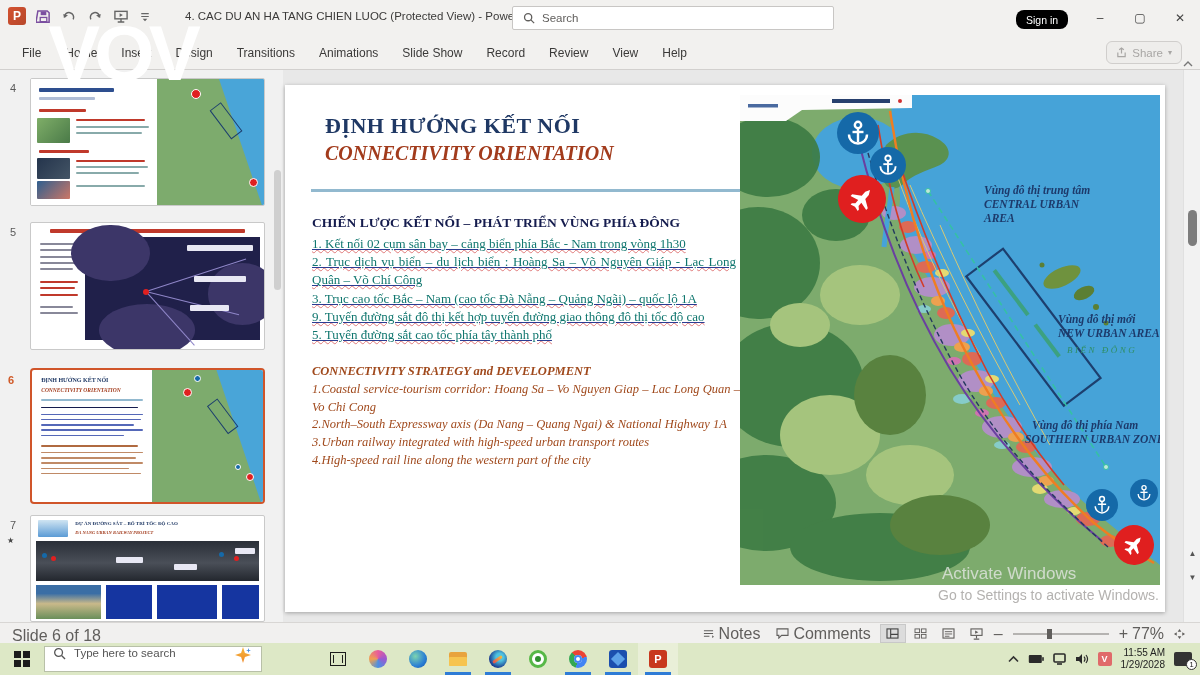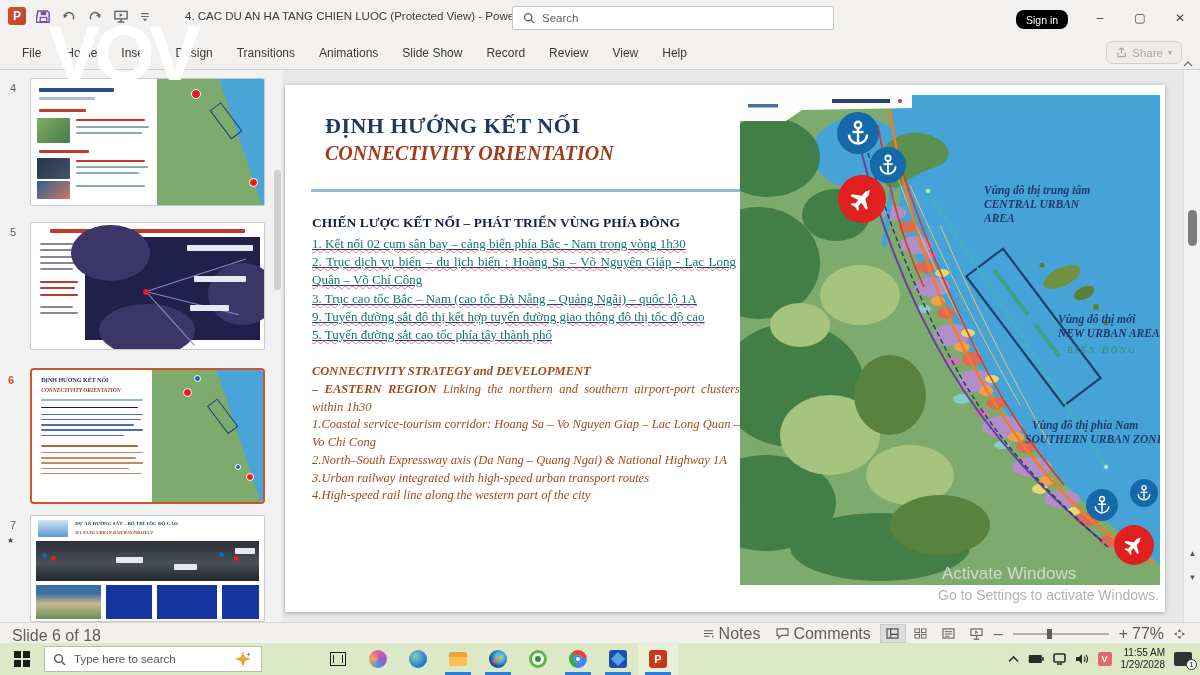--- a/index.html
+++ b/index.html
@@ -90,21 +90,21 @@
   .sb-view.active{background:#dcdcdc;border:1px solid #c8c8c8}
   .sb-zoomtrack{width:96px;height:2px;background:#b5b3b1;position:relative;margin:0 6px}
   .sb-zoomthumb{position:absolute;left:34px;top:-4px;width:5px;height:10px;background:#605e5c}
   .sb-pct{width:32px;text-align:right}
 
   
   .taskbar{position:absolute;left:0;top:643px;width:1200px;height:32px;background:#dde8c6;display:flex;align-items:center}
   .startbtn{width:44px;height:32px;display:flex;align-items:center;justify-content:center}
   .winlogo{display:grid;grid-template-columns:7px 7px;grid-template-rows:7px 7px;gap:1.5px}
   .winlogo i{background:#1c1c1c}
-  .tsearch{width:218px;height:26px;background:#fff;border:1px solid #b8c0a8;display:flex;align-items:center;gap:8px;padding:0 8px;color:#555;font-size:11.5px}
+  .tsearch{width:218px;height:26px;background:#fff;border:1px solid #b8c0a8;display:flex;align-items:flex-start;gap:8px;padding:0 8px;color:#555;font-size:11.5px}
   .tk-ico{width:40px;height:32px;display:flex;align-items:center;justify-content:center;position:relative}
   .tk-ico.active{background:#e9efd8}
   .runline{position:absolute;bottom:0;left:7px;width:26px;height:3px;background:#2e7cd6}
   .tray{position:absolute;right:8px;top:0;height:32px;display:flex;align-items:center;gap:9px}
   .clock{font-size:10px;color:#222;text-align:right;line-height:1.25}
   .vnkey{width:14px;height:14px;background:#e06a6a;color:#fff;font-size:9px;font-weight:bold;display:flex;align-items:center;justify-content:center;border-radius:2px}
   .notif{position:relative;width:18px;height:14px;background:#333;border-radius:2px}
   .notif b{position:absolute;right:-5px;bottom:-4px;width:11px;height:11px;background:#fff;border:1px solid #333;border-radius:50%;font-size:7.5px;color:#111;display:flex;align-items:center;justify-content:center;font-weight:normal}
   .c-edge{width:18px;height:18px;border-radius:50%;background:radial-gradient(circle at 35% 35%,#7cd4b0,#2a7fd4 60%,#1552a8)}
   .c-copilot{width:18px;height:18px;border-radius:50%;background:conic-gradient(#e85d9b,#9b59d0,#4a90e2,#f0a050,#e85d9b)}
@@ -321,21 +321,20 @@
     <div class="vn-list">
       <div class="vn-item"><span>1. Kết nối 02 cụm sân bay – cảng biển phía Bắc - Nam trong vòng 1h30</span></div>
       <div class="vn-item"><span>2. Trục dịch vụ biển – du lịch biển : Hoàng Sa – Võ Nguyên Giáp - Lạc Long Quân – Võ Chí Công</span></div>
       <div class="vn-item"><span>3. Trục cao tốc Bắc – Nam (cao tốc Đà Nẵng – Quảng Ngãi) – quốc lộ 1A</span></div>
       <div class="vn-item"><span>9. Tuyến đường sắt đô thị kết hợp tuyến đường giao thông đô thị tốc độ cao</span></div>
       <div class="vn-item"><span>5. Tuyến đường sắt cao tốc phía tây thành phố</span></div>
     </div>
 
     <div class="en-block">
       <div class="en-bold">CONNECTIVITY STRATEGY and DEVELOPMENT</div>
-      <div><span class="en-bold">– EASTERN REGION</span><span> Linking the northern and southern airport-port clusters within 1h30</span></div>
       <div>1.Coastal service-tourism corridor: Hoang Sa – Vo Nguyen Giap – Lac Long Quan – Vo Chi Cong</div>
       <div>2.North–South Expressway axis (Da Nang – Quang Ngai) &amp; National Highway 1A</div>
       <div>3.Urban railway integrated with high-speed urban transport routes</div>
       <div>4.High-speed rail line along the western part of the city</div>
     </div>
 
     <div class="map">
       <svg viewBox="0 0 420 490" width="420" height="490">
         <rect x="0" y="0" width="420" height="490" fill="#46a3d8"></rect>
         <path d="M0,0 L150,0 C154,20 150,40 144,52 L152,58 C158,80 163,100 158,118 C164,140 172,158 184,176 C196,196 206,214 218,236 C232,262 244,284 258,306 C274,330 292,354 312,376 C334,400 356,418 378,436 C394,450 408,460 420,470 L420,490 L0,490 Z" fill="#7dab6d"></path>

